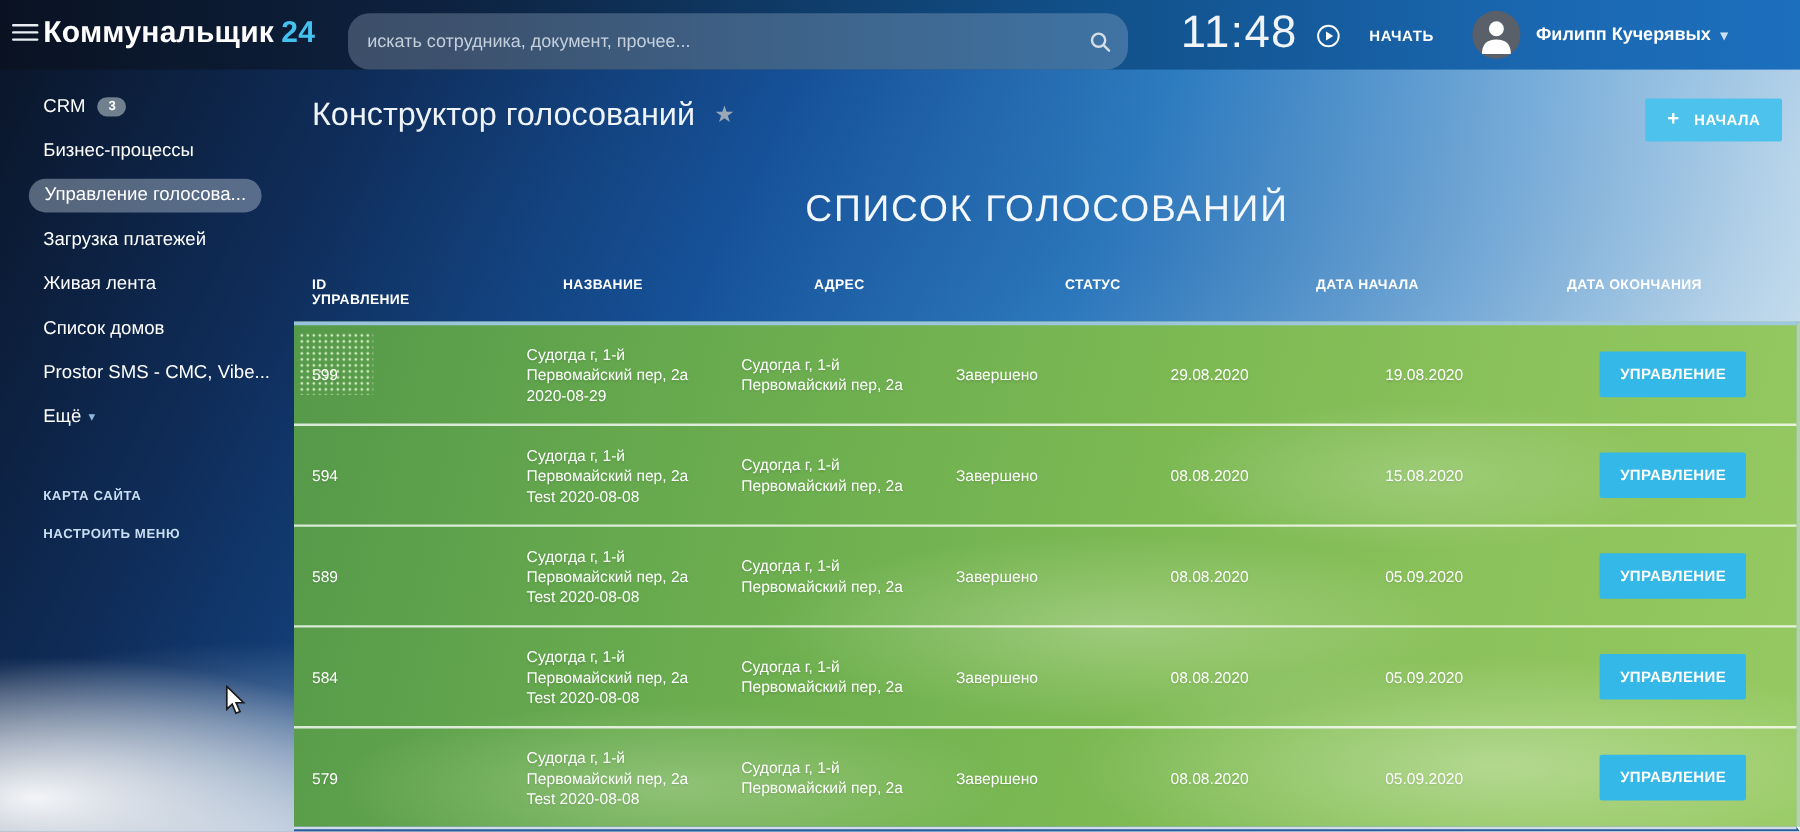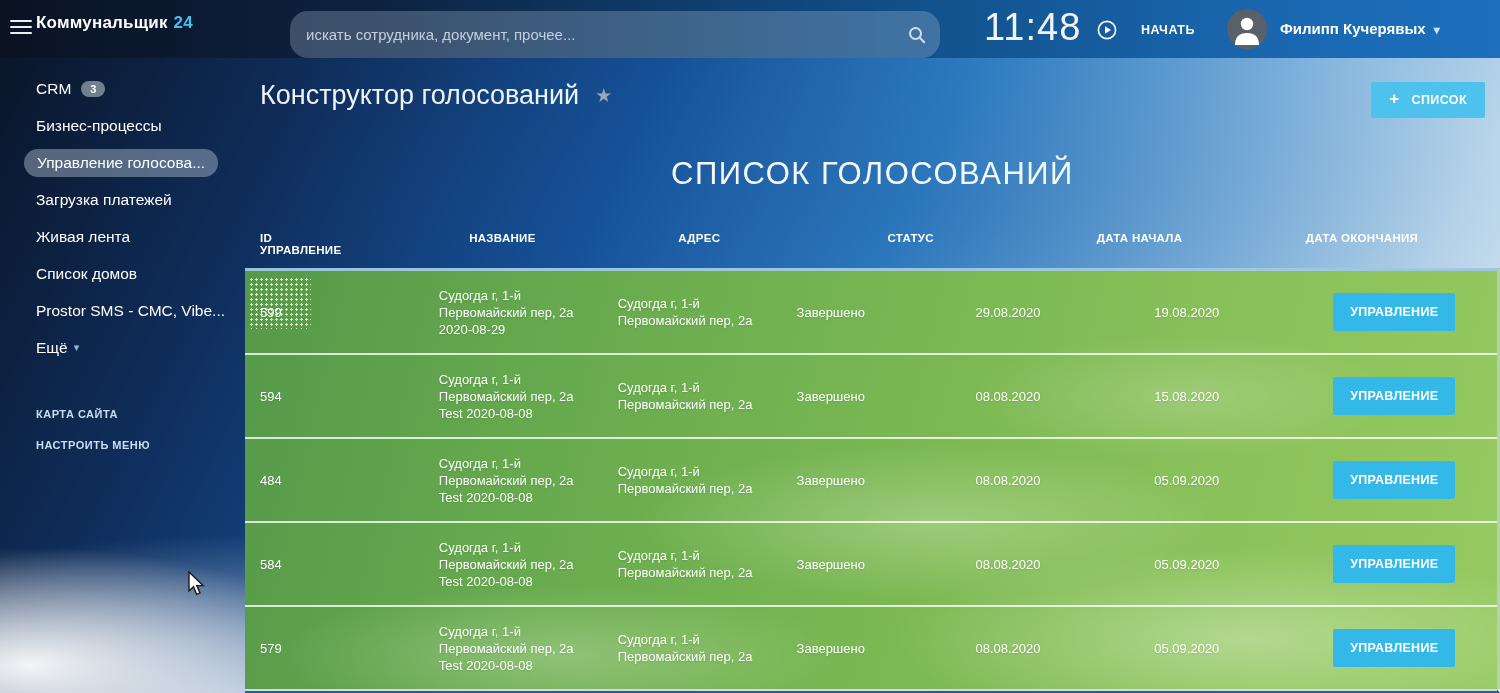--- a/index.html
+++ b/index.html
@@ -13,21 +13,21 @@
       linear-gradient(116deg,#0a1426 0%,#0f2c58 18%,#155097 38%,#2f7ec2 55%,#7db1dc 72%,#b9d5ea 85%,#e2edf6 100%);
   }
   :root{
     --accent:#33b8e8; --create:#4cc2ed; --logo-accent:#45c1f0; --badge:#71808f;
   }
   
   #header{position:absolute;top:0;left:0;right:0;height:58px;
     background:linear-gradient(90deg,#0a1222 0%,#0d2240 25%,#115089 60%,#1a67b0 85%,#1c6fbd 100%);}
   .burger{position:absolute;left:10px;top:20px;width:22px;height:17px;cursor:pointer;}
   .burger span{display:block;height:2px;background:#e9eef5;margin-bottom:4px;border-radius:1px;}
-  .logo{position:absolute;left:36px;top:13px;font-size:17px;font-weight:bold;color:#ffffff;letter-spacing:0.2px;}
+  .logo{position:absolute;left:36px;top:13px;font-size:25px;font-weight:bold;color:#ffffff;letter-spacing:0.2px;}
   .logo .num{color:var(--logo-accent);margin-left:6px;}
   .search{position:absolute;left:290px;top:11px;width:650px;height:47px;border-radius:18px;
     background:rgba(173,192,216,0.30);display:flex;align-items:center;padding:0 14px;box-sizing:border-box;}
   .search input{flex:1;background:transparent;border:none;outline:none;color:#e8eef6;font-size:15px;font-family:"Liberation Sans",sans-serif;}
   .search input::placeholder{color:#c3cfdd;}
   .search svg{flex:none;}
   .clock{position:absolute;left:984px;top:6px;font-size:38px;font-weight:300;color:#f0f4f9;letter-spacing:1px;}
   .start{position:absolute;left:1097px;top:20px;display:flex;align-items:center;gap:24px;color:#ffffff;cursor:pointer;}
   .start .lbl{font-size:12.5px;font-weight:bold;letter-spacing:0.5px;}
   .avatar{position:absolute;left:1227px;top:9px;width:40px;height:40px;border-radius:50%;background:#596069;overflow:hidden;cursor:pointer;}
@@ -152,21 +152,21 @@
   </div>
 </div>
 
 <div id="main">
   <div class="page-title">
     <span>Конструктор голосований</span>
     <span class="star-icon"></span>
   </div>
   <button class="create-btn">
     <span class="plus-icon"></span>
-    <span>СПИСОК</span>
+    <span>НАЧАЛА</span>
   </button>
 
   <div class="list-title">СПИСОК ГОЛОСОВАНИЙ</div>
 
   <div class="col-head">
     <span>ID</span>
     <span>НАЗВАНИЕ</span>
     <span>АДРЕС</span>
     <span>СТАТУС</span>
     <span>ДАТА НАЧАЛА</span>
@@ -206,21 +206,21 @@
           <div>Первомайский пер, 2а</div>
         </div>
     <div class="cell">Завершено</div>
     <div class="cell">08.08.2020</div>
     <div class="cell">15.08.2020</div>
     <div class="cell"><button class="manage-btn">УПРАВЛЕНИЕ</button></div>
   </div>
 
   <div class="t-row">
 
-    <div class="cell">484</div>
+    <div class="cell">589</div>
     <div class="cell">
           <div>Судогда г, 1-й</div>
           <div>Первомайский пер, 2а</div>
           <div>Test 2020-08-08</div>
         </div>
     <div class="cell">
           <div>Судогда г, 1-й</div>
           <div>Первомайский пер, 2а</div>
         </div>
     <div class="cell">Завершено</div>

